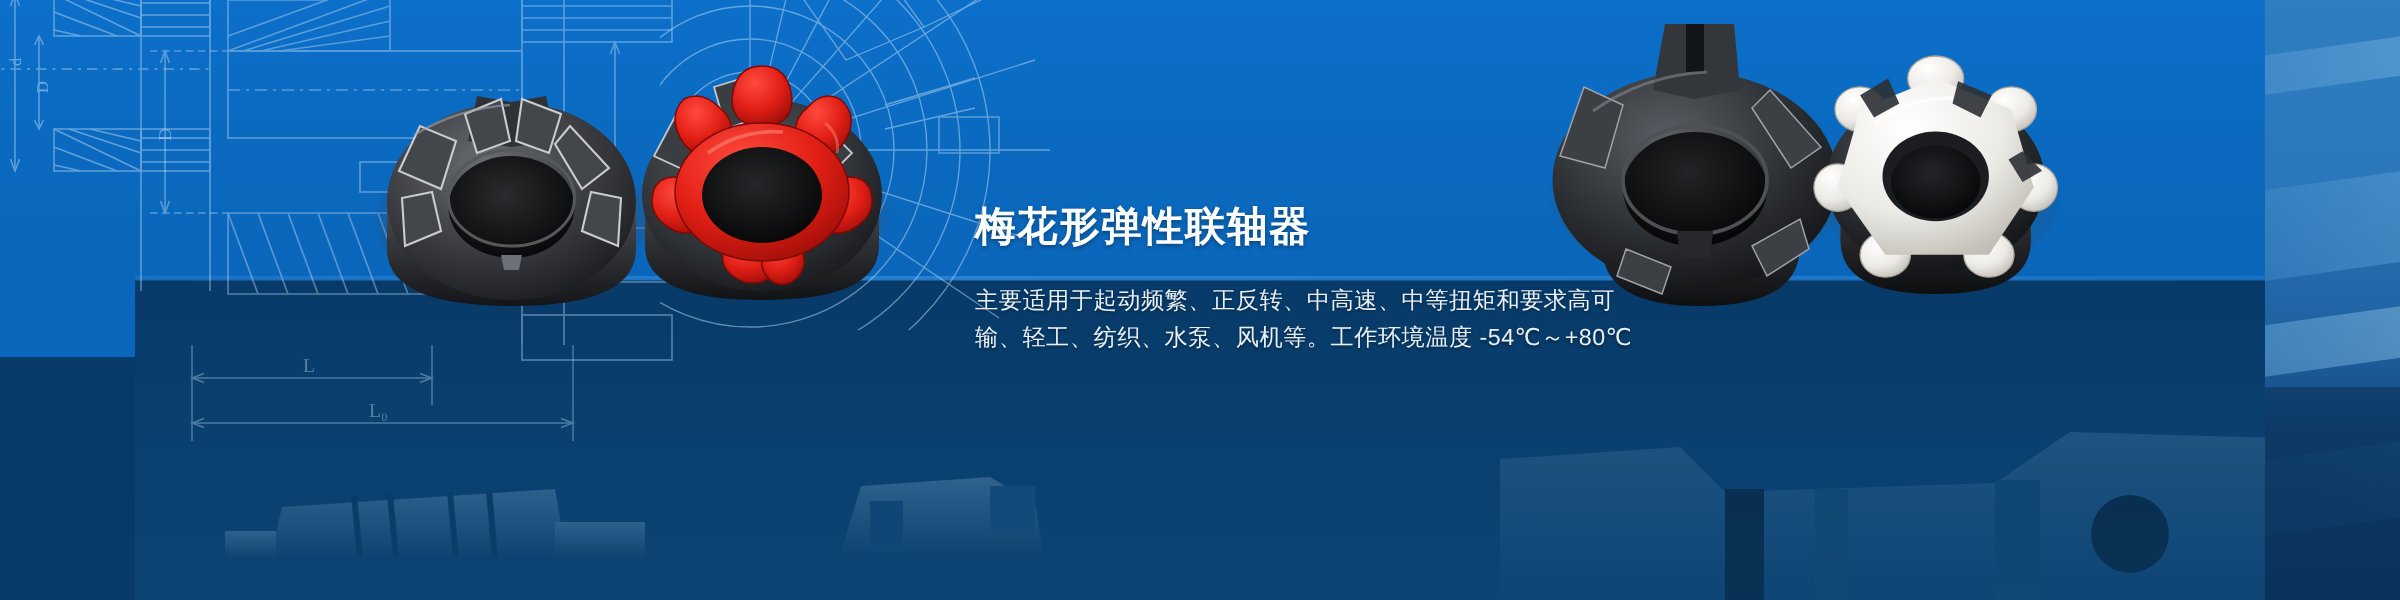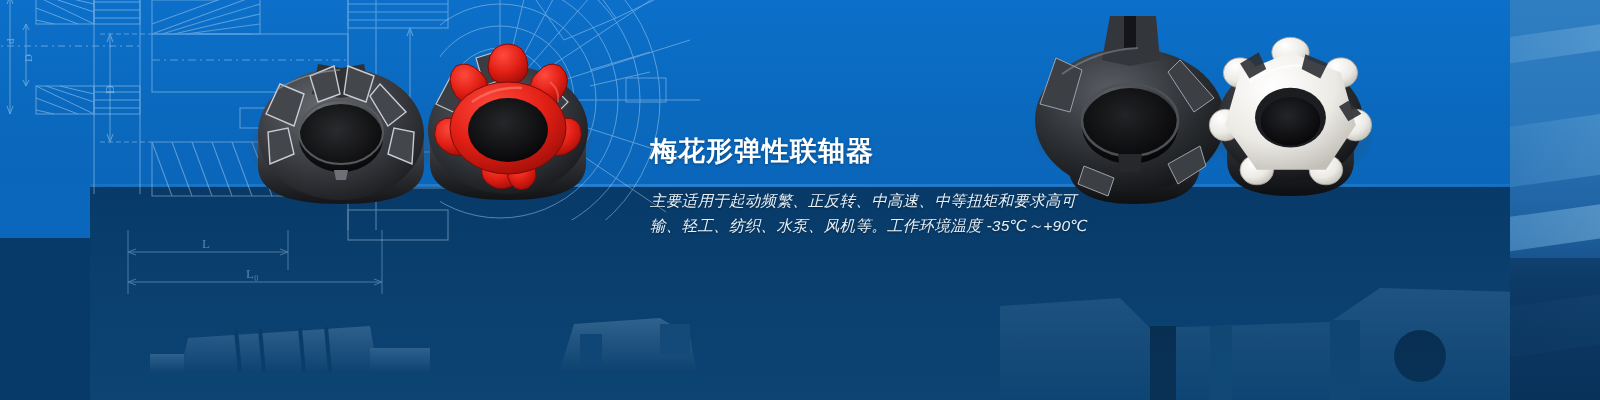--- a/index.html
+++ b/index.html
@@ -50,21 +50,21 @@
   .hub-c{left:1022px;top:8px;width:215px;height:196px;}
   .hub-d{left:1205px;top:28px;width:170px;height:168px;}
 
   .reflection{position:absolute;opacity:.22;filter:blur(1.5px);
     transform:scaleY(-0.62);transform-origin:top center;}
 
   .txt-block{position:absolute;left:650px;top:138px;width:420px;}
   .title{color:#ffffff;font-size:27px;font-weight:bold;letter-spacing:1px;
     line-height:1;margin:0 0 0 0;text-shadow:0 1px 3px rgba(0,0,0,.35);font-family:Liberation Serif, serif;}
   .desc{color:#e9f1f8;font-size:15.5px;line-height:25px;margin-top:23px;
-    letter-spacing:.3px;text-shadow:0 1px 2px rgba(0,0,0,.4);font-style:italic;}
+    letter-spacing:.3px;text-shadow:0 1px 2px rgba(0,0,0,.4);}
   .desc span{display:block;white-space:nowrap;}
 
   
   .mach{position:absolute;opacity:.30;pointer-events:none;}
   .mach-1{left:140px;top:300px;width:320px;height:80px;}
   .mach-2{left:540px;top:300px;width:200px;height:80px;}
   .mach-3{left:1000px;top:286px;width:520px;height:114px;opacity:.26;}
 </style>
 </head>
 <body>
@@ -375,21 +375,21 @@
       <path d="M150 78 L164 92 L150 100 L140 84 Z"></path>
       <path d="M54 26 L34 38 L44 54 L62 44 Z"></path>
     </g>
     <path d="M44 58 Q68 40 100 40" stroke="#ffffff" stroke-width="2.5" fill="none" opacity=".7"></path>
   </svg>
 
   <div class="txt-block">
     <h1 class="title">梅花形弹性联轴器</h1>
     <div class="desc">
       <span>主要适用于起动频繁、正反转、中高速、中等扭矩和要求高可</span>
-      <span>输、轻工、纺织、水泵、风机等。工作环境温度 -35℃～+90℃</span>
+      <span>输、轻工、纺织、水泵、风机等。工作环境温度 -54℃～+80℃</span>
     </div>
   </div>
 
   <div class="right-strip">
     <div class="sl rs1"></div>
     <div class="sl rs2"></div>
     <div class="sl rs3"></div>
     <div class="sl rs4"></div>
     <div class="rsdark"></div>
   </div>

